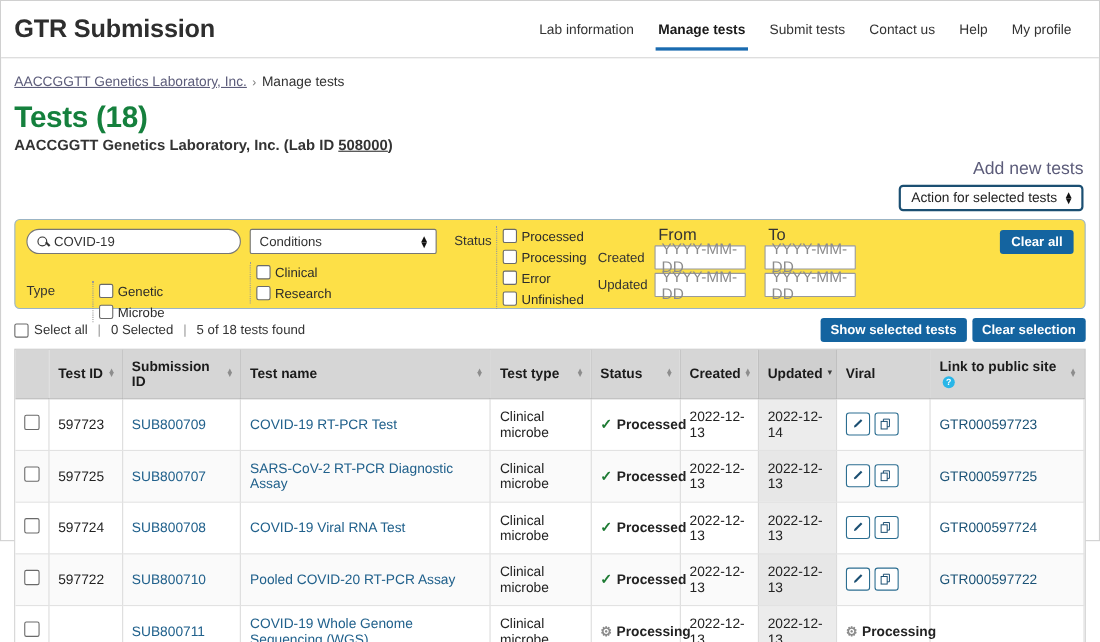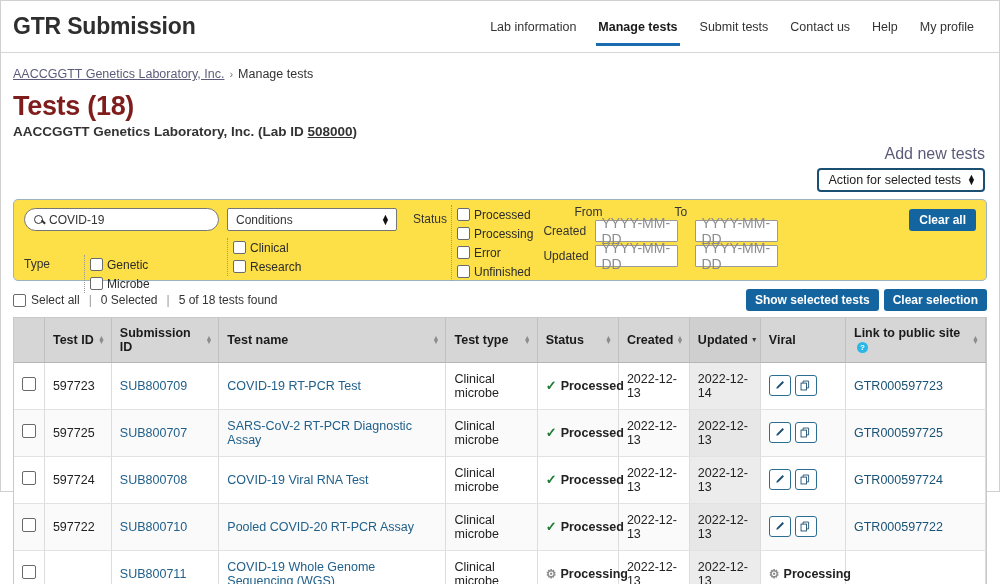--- a/index.html
+++ b/index.html
@@ -66,21 +66,21 @@
   .crumbs a {
     color: #5c5c7a; text-decoration: underline; cursor: pointer;
   }
   .crumb-sep { color: #777; margin: 0 5px; font-size: 11px; }
   .crumb-cur { color: #333; }
 
   .title {
     padding: 10px 0 0 12px;
     font-size: 27px;
     font-weight: bold;
-    color: #7f1d1d;
+    color: #15803d;
     letter-spacing: -0.3px;
   }
   .subtitle {
     padding: 2px 0 0 12px;
     font-size: 13.5px;
     font-weight: bold;
     color: #333;
   }
   .subtitle u { text-decoration: underline; }
 
@@ -192,22 +192,22 @@
     border-radius: 2px;
     flex: 0 0 auto;
   }
 
   .datesarea {
     margin-left: 10px;
     margin-top: -3px;
     display: flex; flex-direction: column;
   }
   .date-head {
-    display: flex; font-size: 12px; color: #333;
-    margin-left: 31px; gap: 17px; margin-bottom: 1px;
+    display: flex; font-size: 15px; color: #333;
+    margin-left: 55px; gap: 17px; margin-bottom: 1px;
   }
   .date-head span:first-child { width: 83px; }
   .dline { display: flex; align-items: center; margin-bottom: 3px; }
   .dlabel { width: 52px; font-size: 12px; color: #333; }
   .dinput {
     width: 83px; height: 22px;
     border: 1px solid #9a9a9a;
     background: #fff;
     font-size: 14px;
     color: #8c8c8c;

